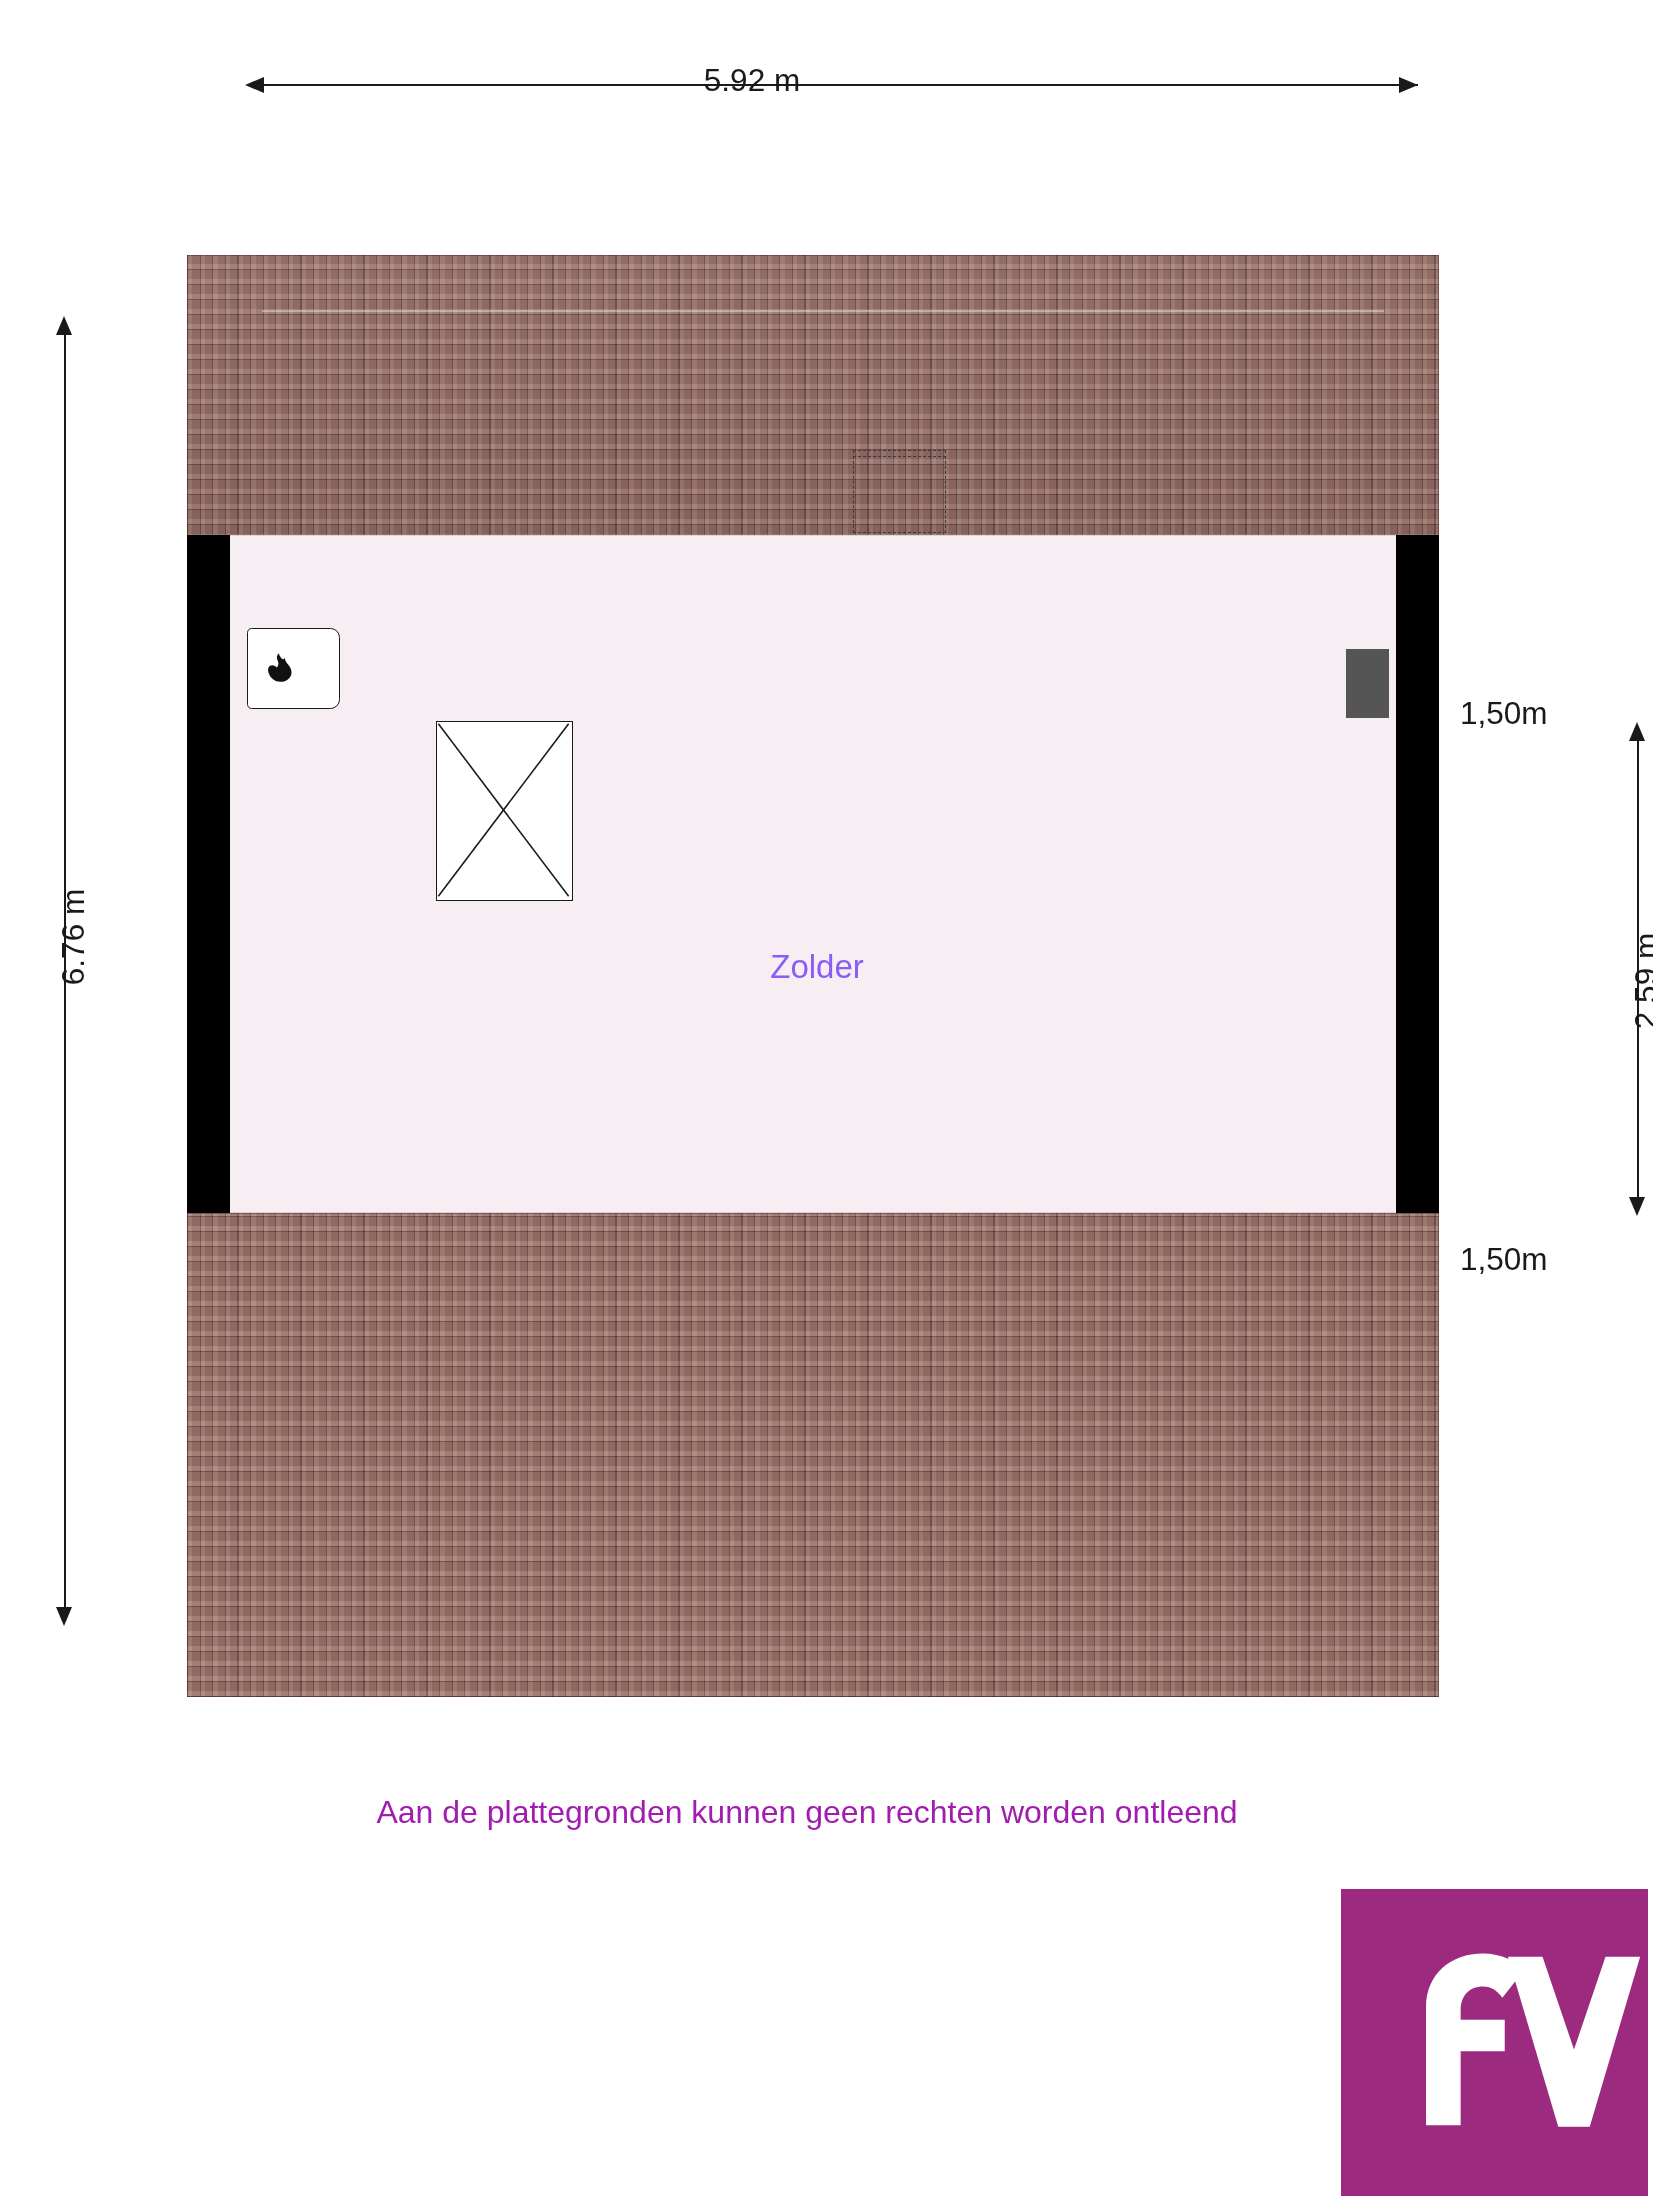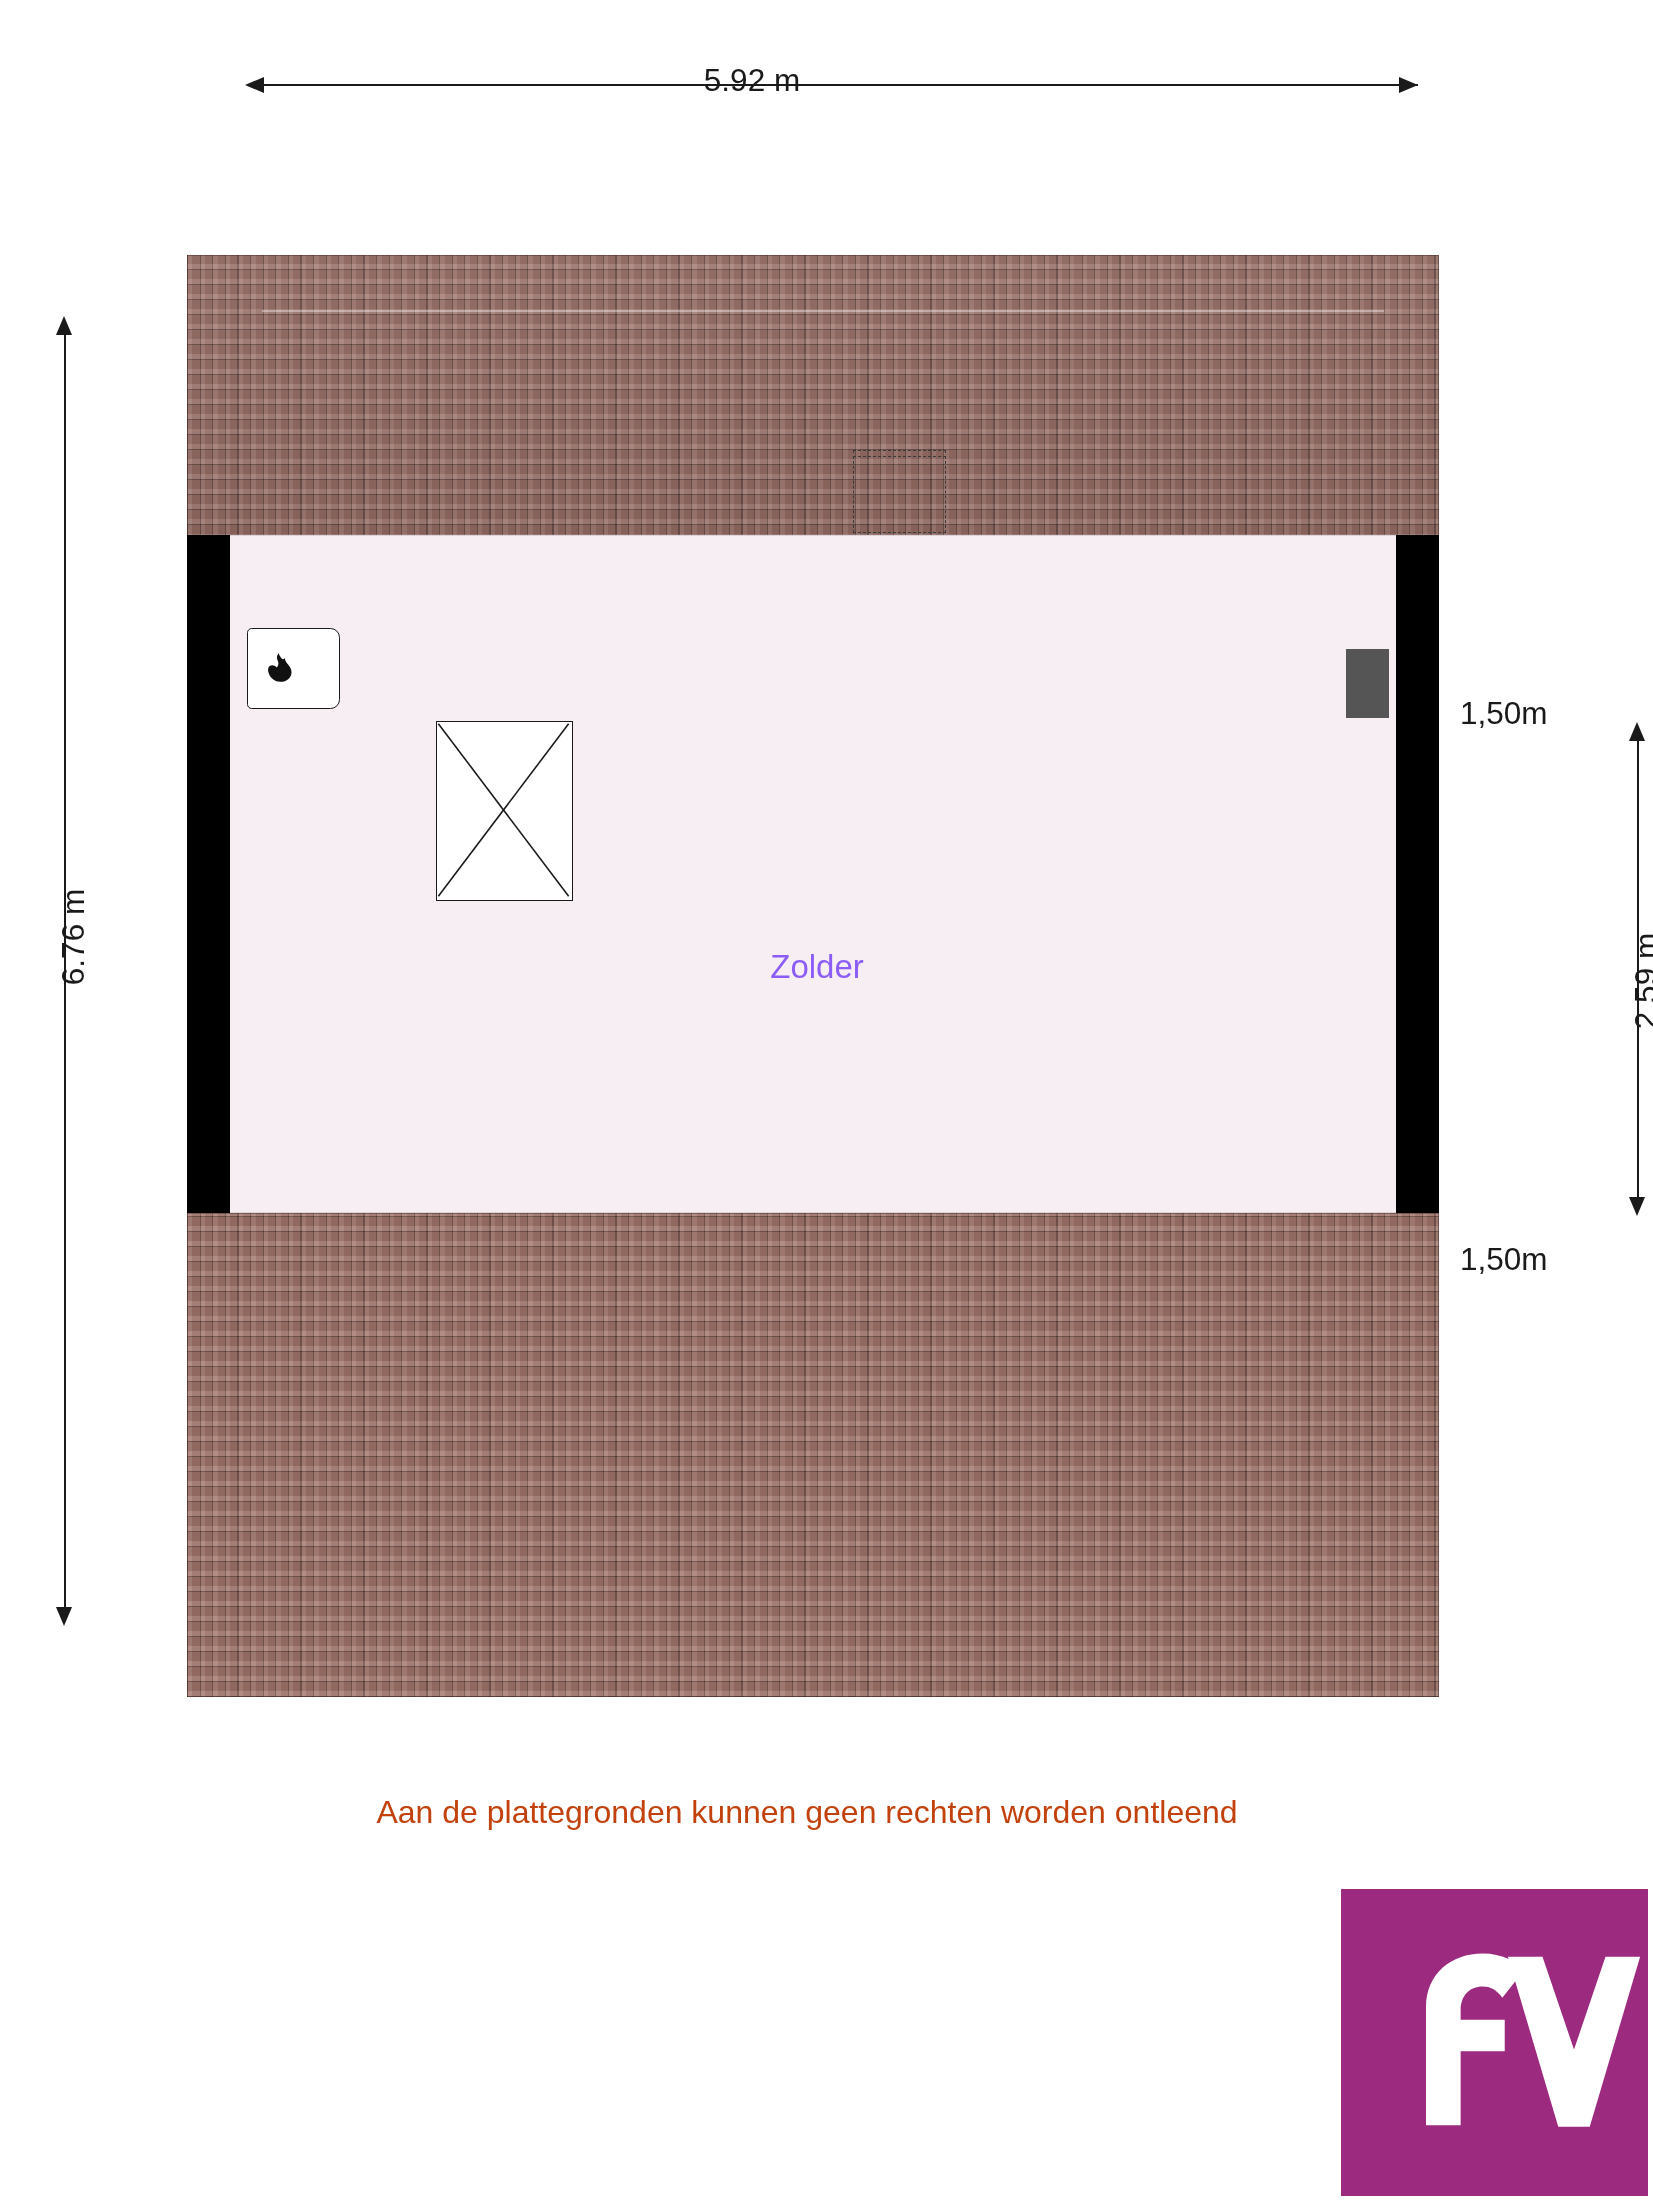--- a/index.html
+++ b/index.html
@@ -259,21 +259,21 @@
     white-space: nowrap;
   }
 
   
   #disclaimer {
     position: absolute;
     left: 795px;
     top: 1786px;
     transform: translateX(-50%);
     font-size: 32px;
-    color: #c2410c;
+    color: #a21caf;
     white-space: nowrap;
   }
 
   
   #logo {
     position: absolute;
     left: 1329px;
     top: 1881px;
     width: 307px;
     height: 307px;

